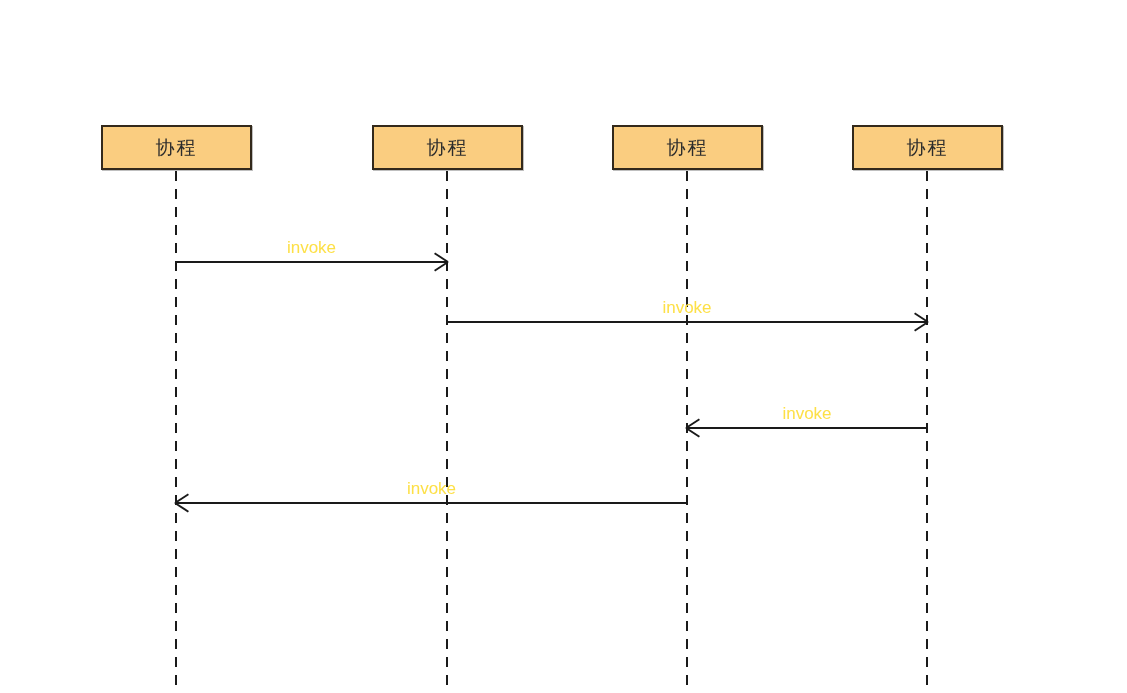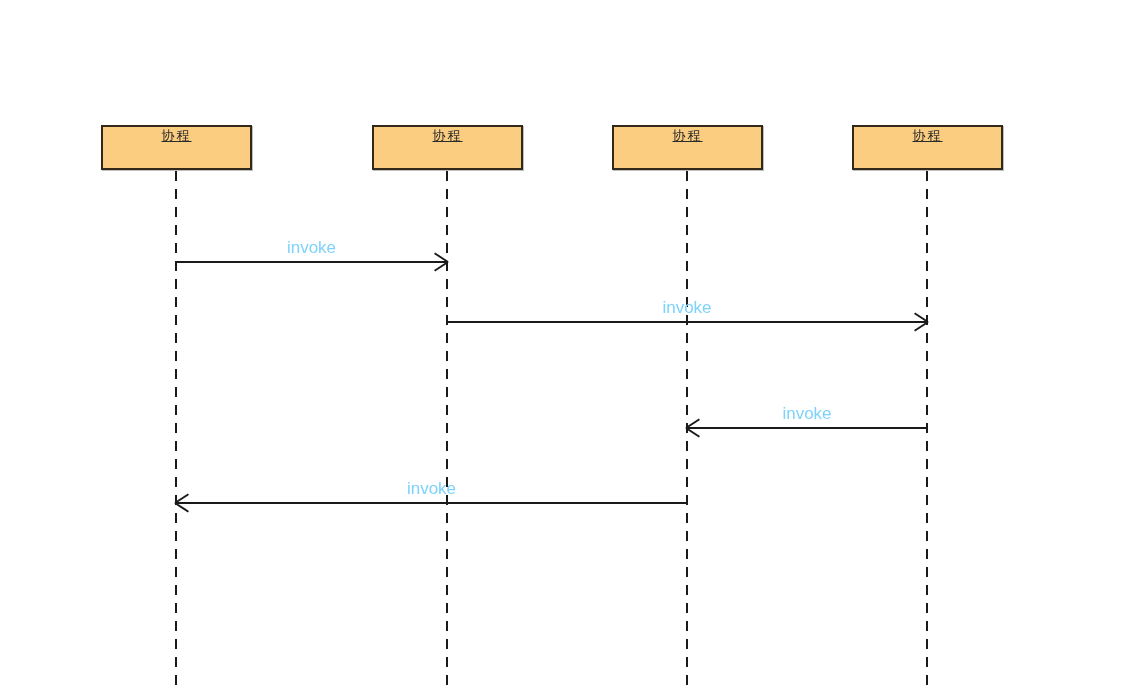--- a/index.html
+++ b/index.html
@@ -23,28 +23,27 @@
   }
   
   .actor{
     position:absolute;
     top:125px;
     width:147px;
     height:41px;
     background:var(--actor-fill);
     border:2px solid var(--actor-border);
     display:flex;
-    align-items:flex-start;
+    align-items:center;
     justify-content:center;
-    font-size:13px;
+    font-size:19px;
     color:#2b2b2b;
     letter-spacing:2px;
     z-index:3;
     box-shadow:1px 1px 0 rgba(0,0,0,0.25);
-    text-decoration:underline;
   }
   .actor.a1{left:101px;}
   .actor.a2{left:372px;}
   .actor.a3{left:612px;}
   .actor.a4{left:852px;}
   
   .lifeline{
     position:absolute;
     top:171px;
     height:522px;
@@ -63,21 +62,21 @@
     background:var(--line);
     z-index:3;
   }
   .msg .label{
     position:absolute;
     left:0;
     right:0;
     bottom:5px;
     text-align:center;
     font-size:17px;
-    color:#7dd3fc;
+    color:#fde047;
     white-space:nowrap;
   }
   .head{
     position:absolute;
     top:1px;
     width:0;height:0;
   }
   .head.right{right:0;}
   .head.left{left:0;}
   .head.right::before,.head.right::after{

